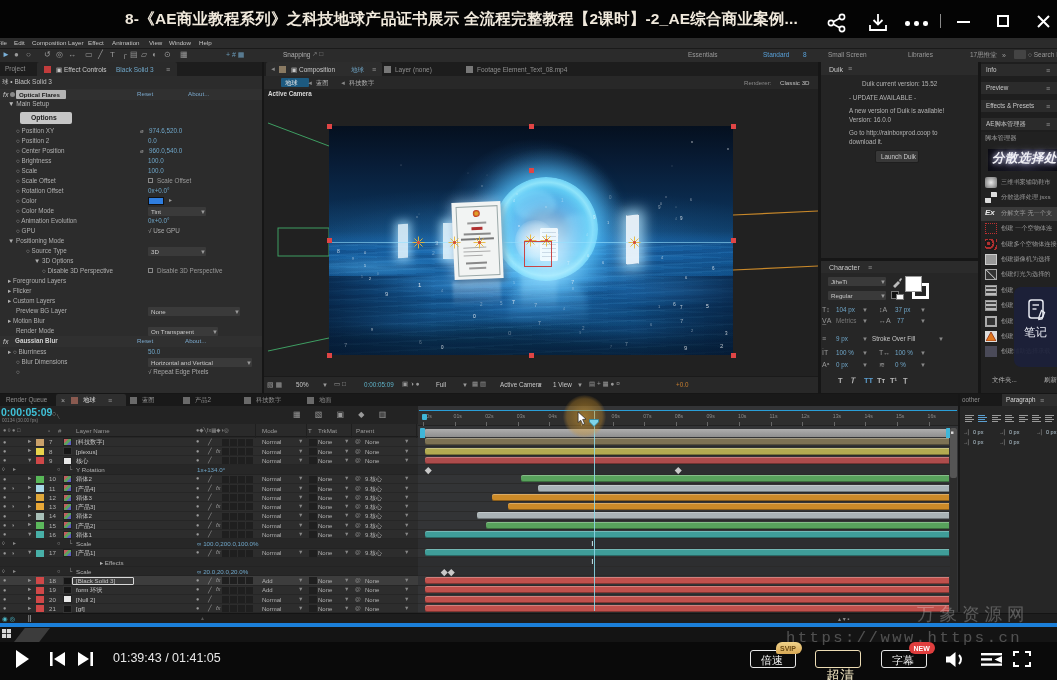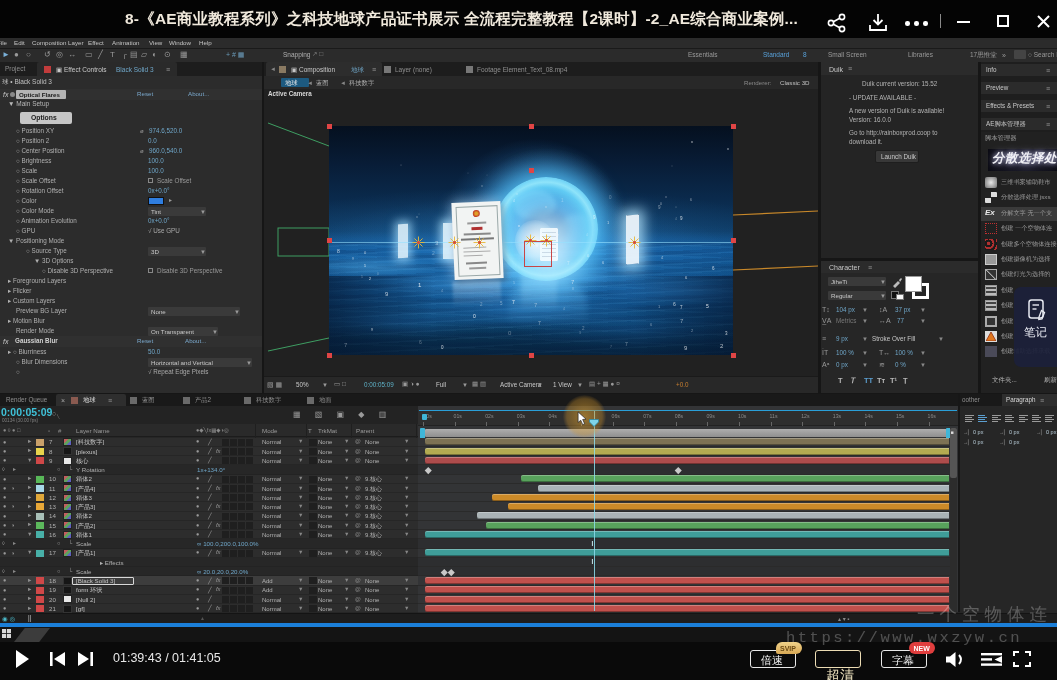--- a/index.html
+++ b/index.html
@@ -1026,13 +1026,13 @@
   </svg>
 <svg class="a" style="left:981px;top:653px" width="21" height="13" viewBox="0 0 21 13">
 <rect x="0" y="0" width="21" height="2.4" fill="#fff"></rect>
 <rect x="0" y="5.2" width="11" height="2.4" fill="#fff"></rect>
     <path d="M21 2.9 L13.5 6.4 L21 9.9 Z" fill="#fff"></path>
 <rect x="0" y="10.4" width="21" height="2.4" fill="#fff"></rect>
   </svg>
 <svg class="a" style="left:1013px;top:651px" width="18" height="16" viewBox="0 0 18 16">
 <path d="M1 5 L1 1 L6 1 M12 1 L17 1 L17 5 M17 11 L17 15 L12 15 M6 15 L1 15 L1 11" fill="none" stroke="#fff" stroke-width="2"></path>
   </svg>
-<div class="t" style="left:917px;top:606px;font-size:17.5px;color:rgba(255,255,255,0.26);letter-spacing:5px;z-index:9">一个空物体连</div>
-<div class="t" style="left:786px;top:631px;font-size:15.5px;color:rgba(255,255,255,0.26);font-family:'Liberation Mono',monospace;letter-spacing:2.5px;z-index:9">https://www.wxzyw.cn</div>
+<div class="t" style="left:917px;top:606px;font-size:17.5px;color:rgba(255,255,255,0.26);letter-spacing:5px;z-index:9">万象资源网</div>
+<div class="t" style="left:786px;top:631px;font-size:15.5px;color:rgba(255,255,255,0.26);font-family:'Liberation Mono',monospace;letter-spacing:2.5px;z-index:9">https://www.https.cn</div>
 </body></html>

